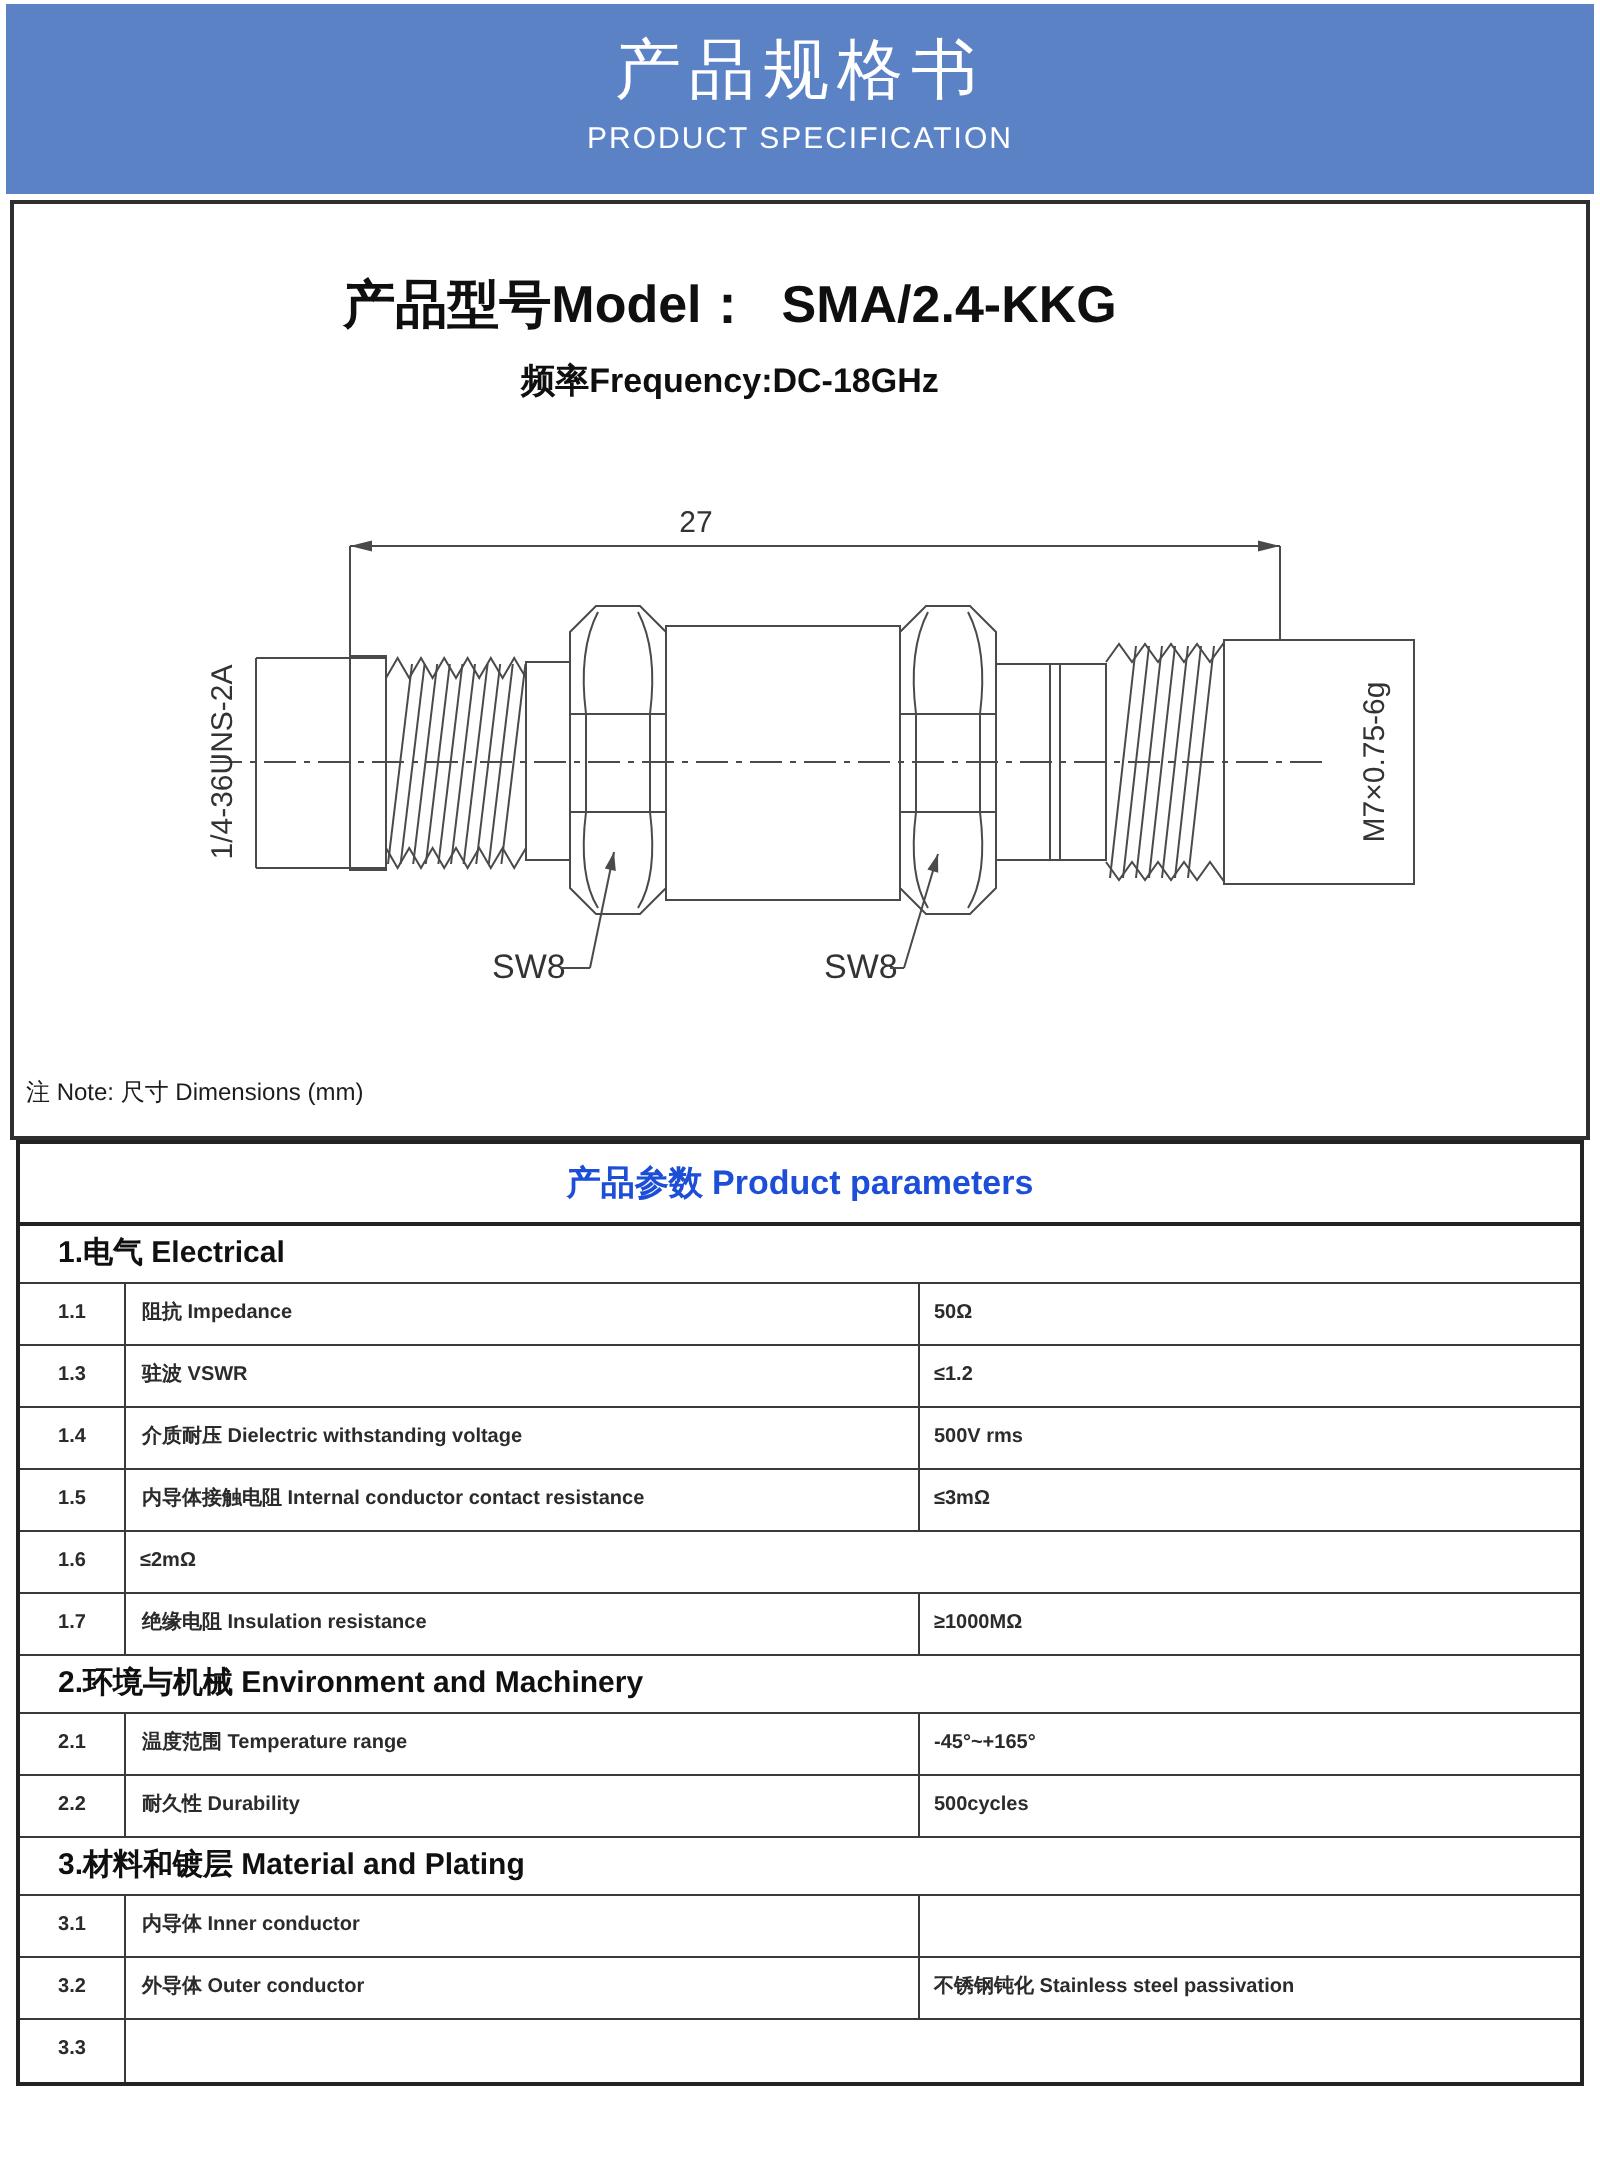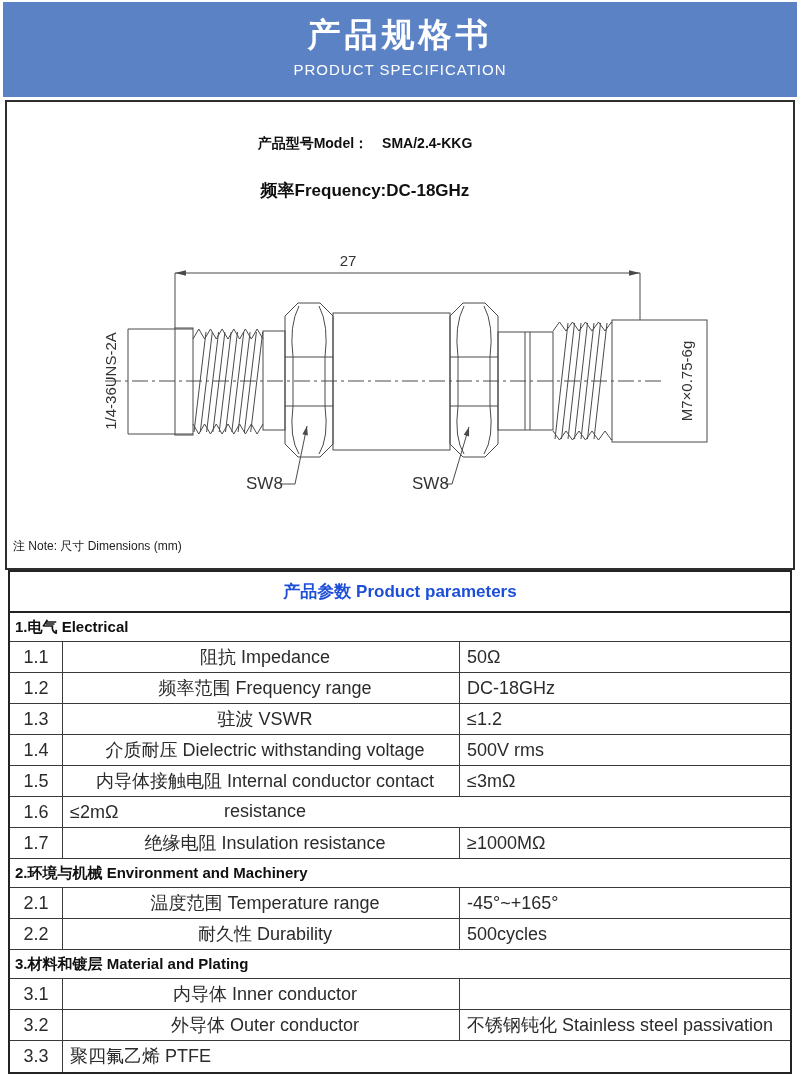--- a/index.html
+++ b/index.html
@@ -1,44 +1,44 @@
 <!DOCTYPE html>
 <html><head>
 <meta charset="utf-8">
 <style>
   html,body{margin:0;padding:0;}
   body{width:800px;height:1083px;position:relative;background:#fff;overflow:hidden;
        font-family:"Liberation Sans",sans-serif;}
   .hdr{position:absolute;top:2px;left:3px;right:3px;height:95px;background:#5a82c5;
        color:#fff;text-align:center;}
-  .hdr-cn{padding-top:11px;font-size:33px;font-weight:bold;letter-spacing:4px;}
+  .hdr-cn{padding-top:11px;font-size:33px;font-weight:normal;letter-spacing:4px;}
   .hdr-en{font-size:15px;letter-spacing:1px;margin-top:3px;}
   .frame{position:absolute;left:5px;top:100px;width:790px;height:470px;
          border:2px solid #2e2e2e;box-sizing:border-box;}
   .model-line{position:absolute;top:33px;left:0;right:70px;text-align:center;
-              font-size:14px;font-weight:bold;color:#0f0f0f;}
+              font-size:26px;font-weight:bold;color:#0f0f0f;}
   .model-value{margin-left:14px;}
   .freq-line{position:absolute;top:77px;left:0;right:70px;text-align:center;
              font-size:17px;font-weight:bold;color:#0f0f0f;}
   .note-line{position:absolute;left:6px;bottom:13px;font-size:12px;color:#1d1d1d;}
   svg.draw{position:absolute;left:0;top:0;width:800px;height:1083px;pointer-events:none;}
   .draw line,.draw path,.draw rect,.draw polyline{stroke:#4a4a4a;stroke-width:1;fill:none;}
   .draw polygon{fill:#4a4a4a;stroke:none;}
   .draw text{fill:#333;stroke:none;font-family:"Liberation Sans",sans-serif;}
   .ptable{position:absolute;left:8px;top:570px;width:784px;border:2px solid #232323;
           box-sizing:border-box;background:#fff;color:#2b2b2b;}
   .t-title{height:41px;line-height:39px;border-bottom:2px solid #232323;box-sizing:border-box;
            text-align:center;font-size:17px;font-weight:bold;color:#1d4ed8;}
   .t-section{height:29px;line-height:28px;border-bottom:1px solid #3a3a3a;box-sizing:border-box;
-             font-weight:bold;font-size:15px;color:#101010;padding-left:5px;}
+             font-weight:bold;font-size:15px;color:#101010;padding-left:19px;}
   .t-row{display:flex;height:31px;line-height:30px;border-bottom:1px solid #3a3a3a;
-         box-sizing:border-box;font-size:18px;}
+         box-sizing:border-box;font-size:10px;font-weight:bold;}
   .t-row:last-child{border-bottom:none;}
   .c-no{width:53px;text-align:center;border-right:1px solid #3a3a3a;box-sizing:border-box;}
-  .c-name{width:397px;padding-left:8px;border-right:1px solid #3a3a3a;box-sizing:border-box;text-align:center;}
+  .c-name{width:397px;padding-left:8px;border-right:1px solid #3a3a3a;box-sizing:border-box;}
   .c-val{flex:1;padding-left:7px;}
 </style>
 </head>
 <body>
 
 <div class="hdr">
   <div class="hdr-cn">产品规格书</div>
   <div class="hdr-en">PRODUCT SPECIFICATION</div>
 </div>
 
@@ -159,25 +159,20 @@
 <div class="ptable">
   <div class="t-title">产品参数 Product parameters</div>
   <div>
       <div class="t-section">1.电气 Electrical</div>
       <div class="t-row">
         <div class="c-no">1.1</div>
         <div class="c-name">阻抗 Impedance</div>
         <div class="c-val">50Ω</div>
       </div>
       <div class="t-row">
-        <div class="c-no">1.2</div>
-        <div class="c-name">频率范围 Frequency range</div>
-        <div class="c-val">DC-18GHz</div>
-      </div>
-      <div class="t-row">
         <div class="c-no">1.3</div>
         <div class="c-name">驻波 VSWR</div>
         <div class="c-val">≤1.2</div>
       </div>
       <div class="t-row">
         <div class="c-no">1.4</div>
         <div class="c-name">介质耐压 Dielectric withstanding voltage</div>
         <div class="c-val">500V rms</div>
       </div>
       <div class="t-row">
@@ -210,16 +205,15 @@
         <div class="c-no">3.1</div>
         <div class="c-name">内导体 Inner conductor</div>
       </div>
       <div class="t-row">
         <div class="c-no">3.2</div>
         <div class="c-name">外导体 Outer conductor</div>
         <div class="c-val">不锈钢钝化 Stainless steel passivation</div>
       </div>
       <div class="t-row">
         <div class="c-no">3.3</div>
-        <div class="c-val">聚四氟乙烯 PTFE</div>
       </div>
     </div>
 </div>
 
 </body></html>

